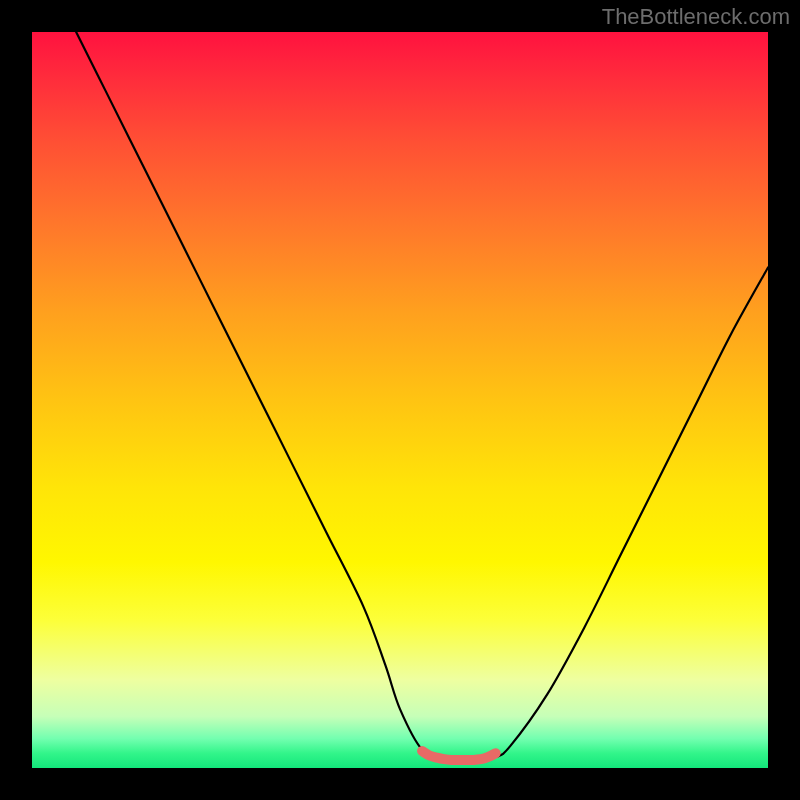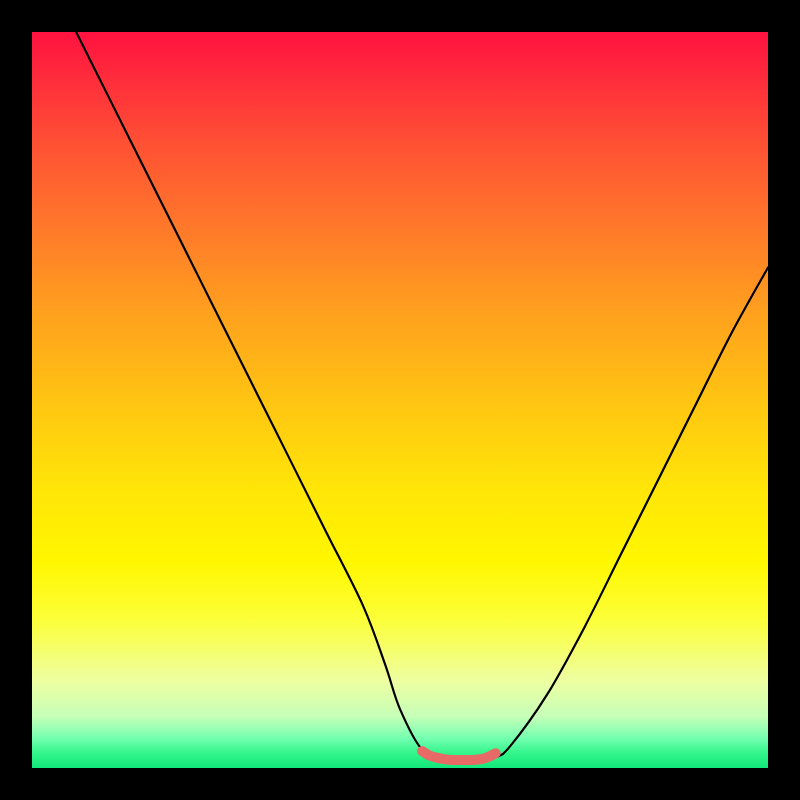--- a/index.html
+++ b/index.html
@@ -65,14 +65,15 @@
 
 <div class="frame">
 
   <div class="plot-area">
     <svg class="curve" viewBox="0 0 736 736" preserveAspectRatio="none">
       <path id="curve-path" fill="none" stroke="#000000" stroke-width="2.2" stroke-linecap="round" stroke-linejoin="round" d="M 44.16 0 C 49.06666666666666 9.813333333333333 62.56000000000001 36.8 73.60000000000001 58.879999999999995 C 84.64000000000001 80.96 98.13333333333333 107.94666666666667 110.39999999999999 132.48000000000002 C 122.66666666666666 157.01333333333335 134.93333333333334 181.5466666666667 147.20000000000002 206.08000000000004 C 159.4666666666667 230.61333333333337 171.73333333333335 255.14666666666668 184 279.68 C 196.26666666666665 304.2133333333333 208.53333333333333 328.74666666666667 220.79999999999998 353.28 C 233.06666666666663 377.8133333333333 245.3333333333333 402.34666666666664 257.59999999999997 426.88 C 269.8666666666666 451.41333333333336 282.1333333333334 475.94666666666666 294.40000000000003 500.48 C 306.6666666666667 525.0133333333333 321.38666666666666 552 331.2 574.08 C 341.0133333333333 596.1600000000001 347.14666666666665 615.7866666666667 353.28 632.96 C 359.4133333333333 650.1333333333333 361.8666666666667 663.0133333333333 368 677.12 C 374.1333333333333 691.2266666666667 382.72 709.6266666666667 390.08000000000004 717.6 C 397.44000000000005 725.5733333333334 406.0266666666667 723.3653333333334 412.16 724.96 C 418.29333333333335 726.5546666666667 421.97333333333336 726.8 426.88 727.168 C 431.78666666666663 727.5360000000001 435.46666666666664 727.5360000000001 441.59999999999997 727.168 C 447.7333333333333 726.8 457.5466666666667 727.168 463.68 724.96 C 469.81333333333333 722.7520000000001 469.8133333333334 724.3466666666666 478.40000000000003 713.92 C 486.9866666666667 703.4933333333333 502.9333333333333 682.0266666666666 515.1999999999999 662.4 C 527.4666666666666 642.7733333333333 539.7333333333333 619.4666666666667 552 596.16 C 564.2666666666667 572.8533333333332 576.5333333333334 547.0933333333332 588.8000000000001 522.56 C 601.0666666666667 498.02666666666664 613.3333333333334 473.4933333333333 625.6 448.96 C 637.8666666666667 424.4266666666667 650.1333333333333 399.8933333333333 662.4 375.36 C 674.6666666666666 350.8266666666667 686.9333333333333 325.0666666666667 699.1999999999999 301.76000000000005 C 711.4666666666666 278.4533333333334 729.8666666666667 246.56 736 235.51999999999998"></path>
       <path id="marker-path" fill="none" stroke="#e86a66" stroke-width="10" stroke-linecap="round" stroke-linejoin="round" d="M 390.08000000000004 719.072 C 391.30666666666673 719.808 394.98666666666674 722.384 397.44000000000005 723.488 C 399.8933333333334 724.5920000000001 402.3466666666667 725.0826666666667 404.8 725.696 C 407.25333333333333 726.3093333333334 409.7066666666667 726.8 412.16 727.168 C 414.61333333333334 727.5360000000001 417.06666666666666 727.7813333333334 419.52 727.904 C 421.9733333333333 728.0266666666666 424.4266666666667 727.904 426.88 727.904 C 429.3333333333333 727.904 431.78666666666663 727.904 434.23999999999995 727.904 C 436.69333333333327 727.904 439.14666666666665 728.0266666666666 441.59999999999997 727.904 C 444.0533333333333 727.7813333333334 446.50666666666666 727.6586666666667 448.96 727.168 C 451.4133333333333 726.6773333333333 453.8666666666667 725.9413333333334 456.32 724.96 C 458.7733333333333 723.9786666666666 462.4533333333333 721.8933333333333 463.68 721.28"></path>
     </svg>
   </div>
 
+  <div class="watermark">TheBottleneck.com</div>
 
 </div>
 
 </body></html>

